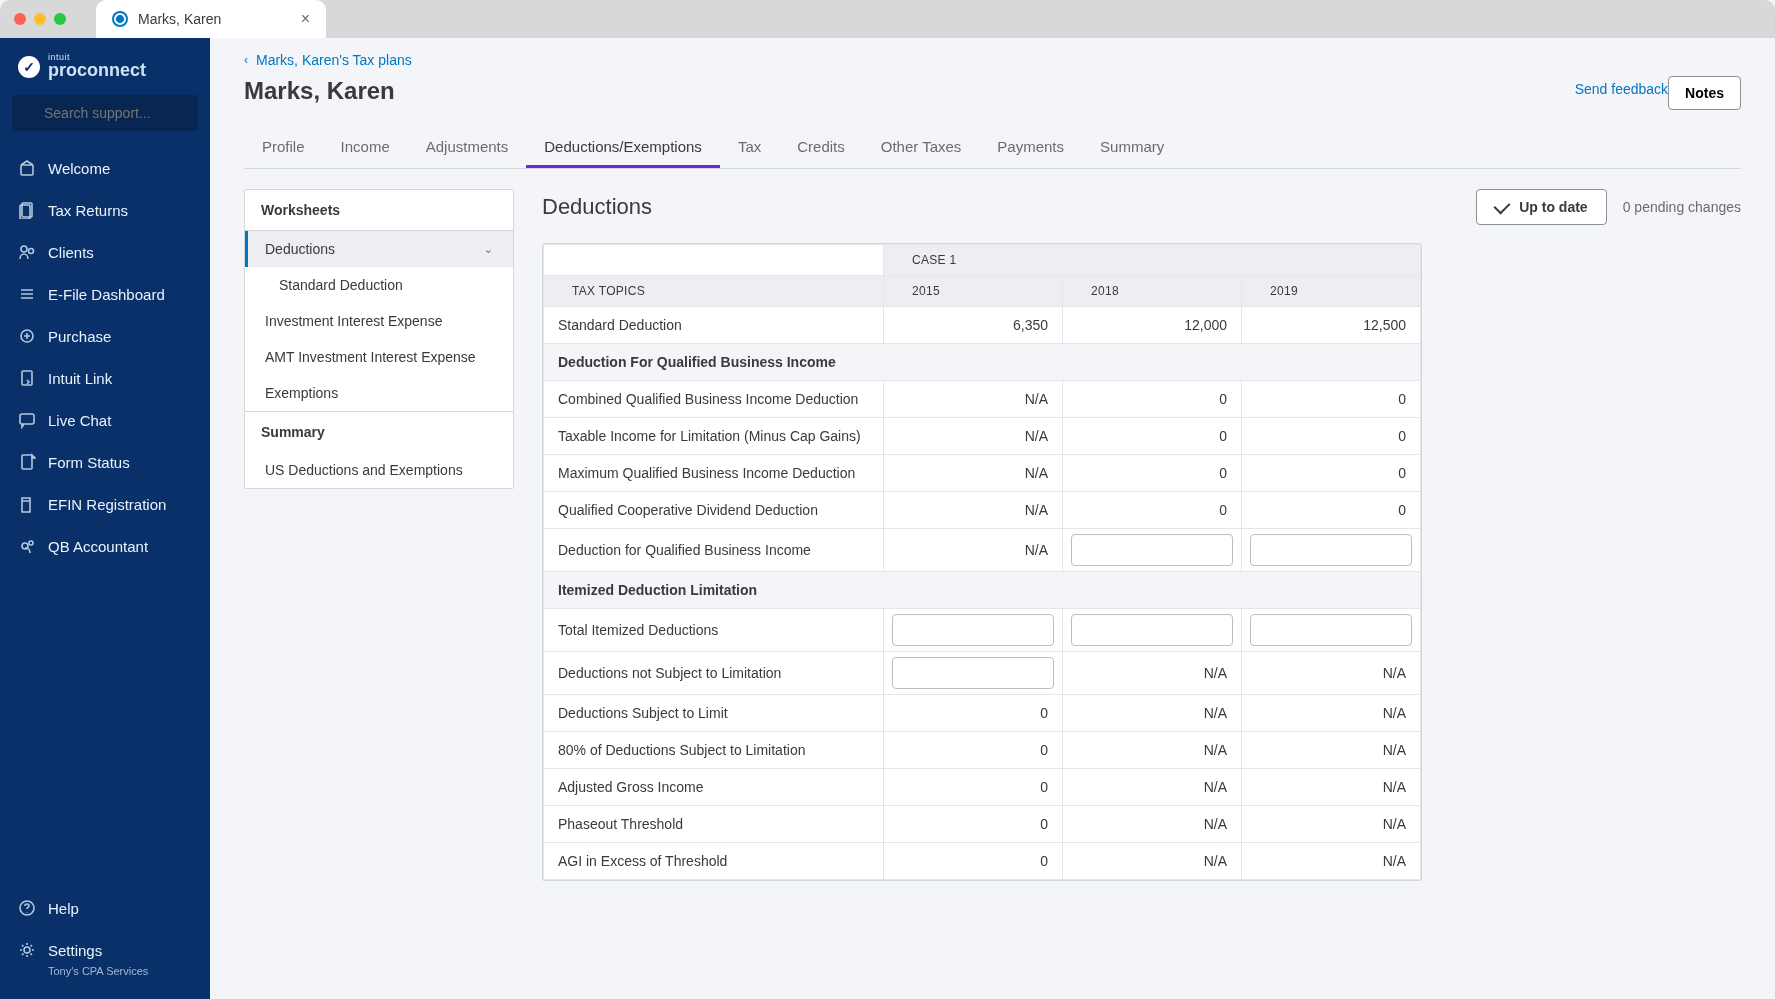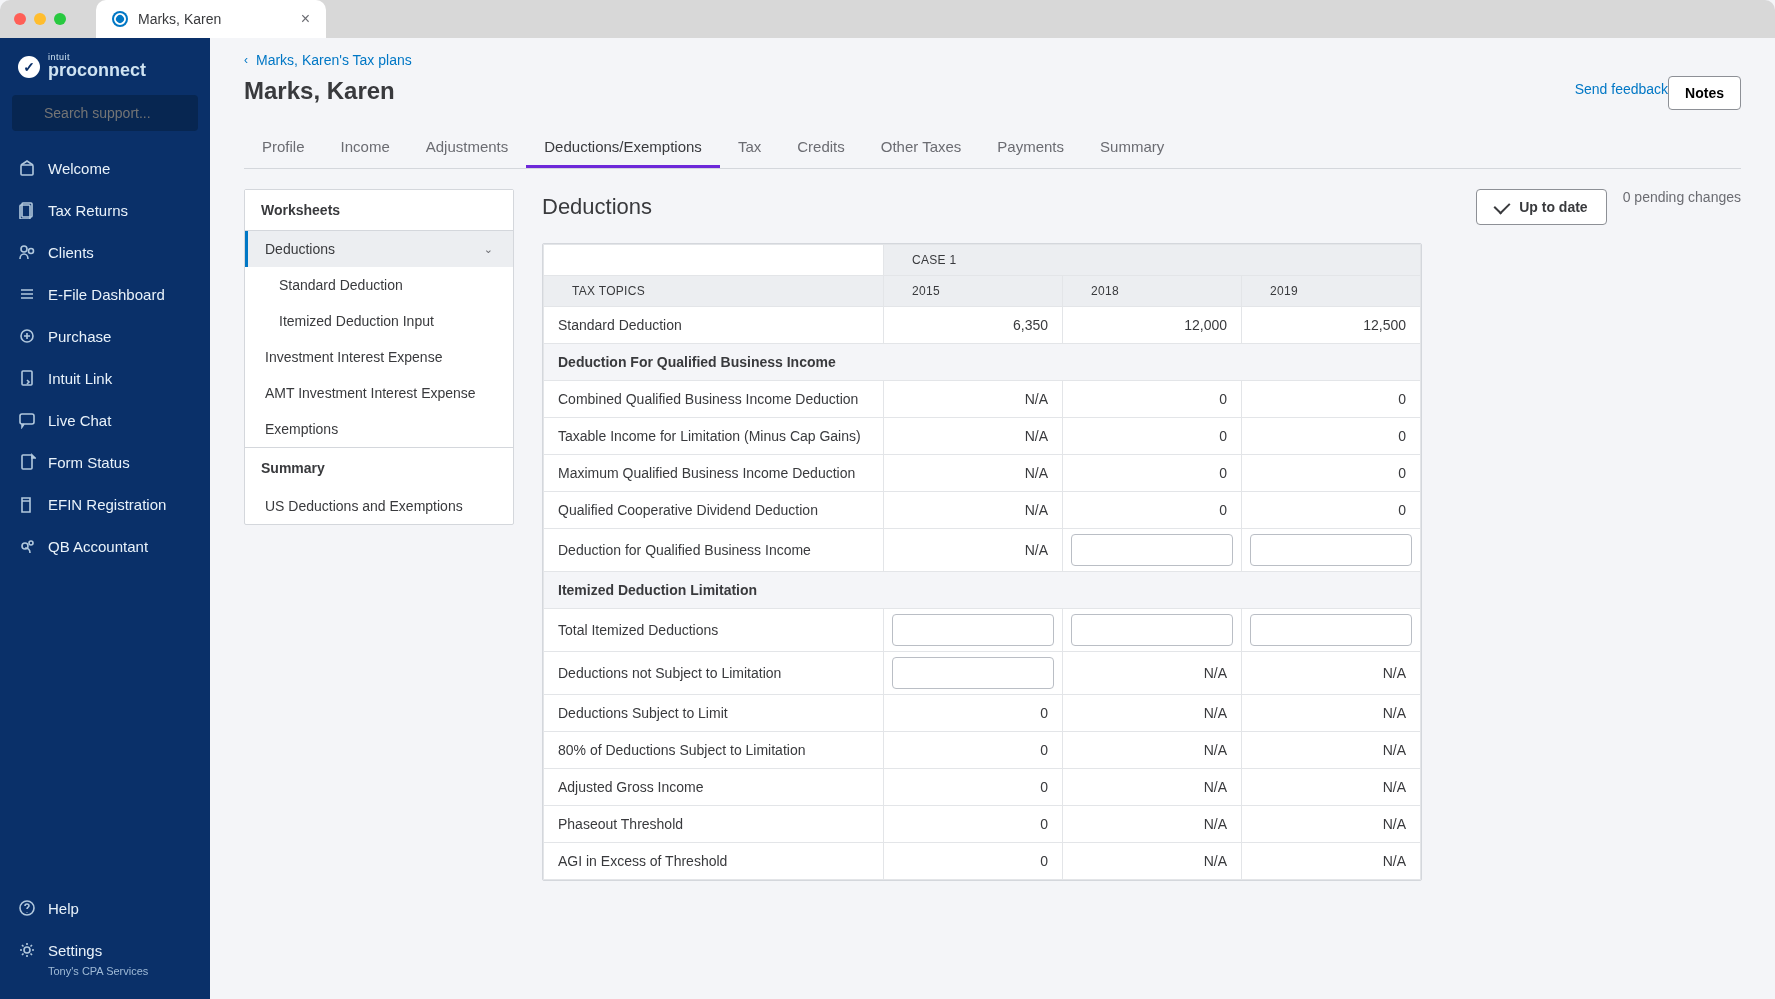--- a/index.html
+++ b/index.html
@@ -56,21 +56,21 @@
 .wsbox .hdr { font-weight:600; padding:12px 16px; border-bottom:1px solid #d4d7dc; background:#fff; }
 .wsbox .row { padding:10px 20px; color:#393a3d; cursor:pointer; font-size:14px; display:flex; align-items:center; }
 .wsbox .row.active { background:#eceef1; border-left:3px solid #0077c5; font-weight:500; padding-left:17px; }
 .wsbox .row .chev { margin-left:auto; font-size:11px; color:#6b6c72; }
 .wsbox .row.indent { padding-left:34px; }
 .wsbox .sect { font-weight:600; padding:12px 16px; border-top:1px solid #d4d7dc; background:#fff; }
 
 .tablecol { flex:1; min-width:0; display:flex; flex-direction:column; }
 .sectionhead { display:flex; align-items:center; }
 .sectionhead h2 { font-size:22px; font-weight:500; }
-.sectionhead .right { margin-left:auto; display:flex; gap:16px; }
+.sectionhead .right { margin-left:auto; display:flex; align-items:center; gap:16px; }
 .uptodate { border:1px solid #8d9096; border-radius:4px; background:#fff; padding:9px 18px; font-size:14px; display:flex; align-items:center; gap:10px; font-weight:600; }
 .check { width:14px; height:10px; border-left:2px solid #393a3d; border-bottom:2px solid #393a3d; transform:rotate(-45deg); margin-top:-3px; }
 .pending { color:#6b6c72; font-size:14px; }
 
 .grid { margin-top:18px; border:1px solid #d4d7dc; border-radius:2px; overflow-y:auto; max-height:720px; width: 880px; }
 table { border-collapse:collapse; width:100%; }
 th, td { border:1px solid #e3e5e8; text-align:left; }
 thead th { background:#eceef1; font-weight:500; font-size:12px; letter-spacing:0.3px; color:#393a3d; padding:8px 28px; }
 thead .corner { background:#fff; }
 td { padding:10px 14px; text-align:right; background:#fff; }
@@ -259,23 +259,20 @@
           <div class="wsbox">
             <div class="hdr">Worksheets</div>
             <div id="ws-rows">
                 <div class="row active">
                   <span>Deductions</span>
                   <span class="chev">⌄</span>
                 </div>
                 <div class="row indent">
                   <span>Standard Deduction</span>
                 </div>
-                <div class="row indent">
-                  <span>Itemized Deduction Input</span>
-                </div>
                 <div class="row">
                   <span>Investment Interest Expense</span>
                 </div>
                 <div class="row">
                   <span>AMT Investment Interest Expense</span>
                 </div>
                 <div class="row">
                   <span>Exemptions</span>
                 </div>
               </div>

